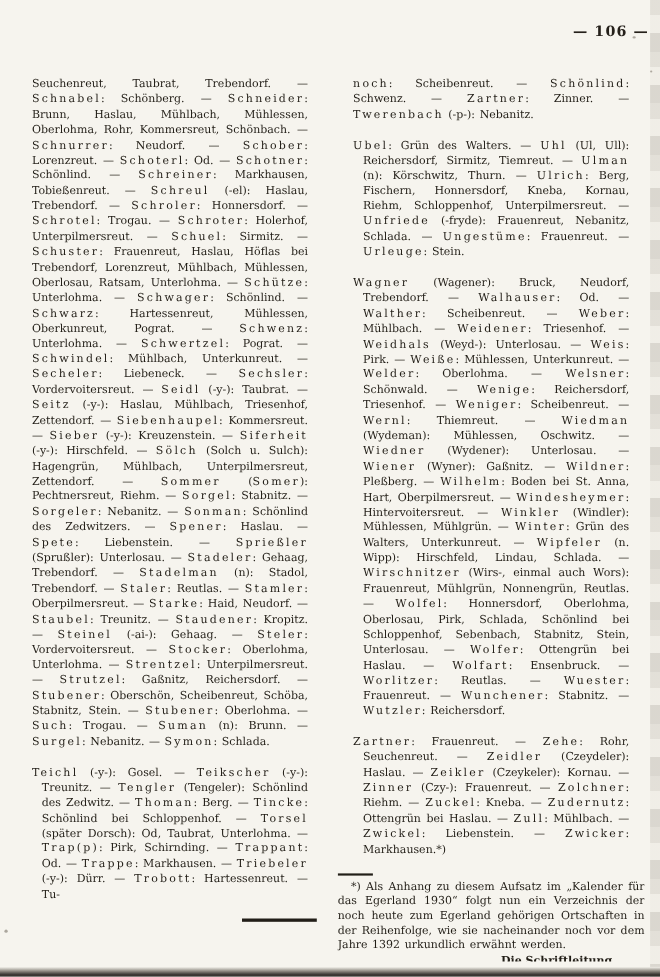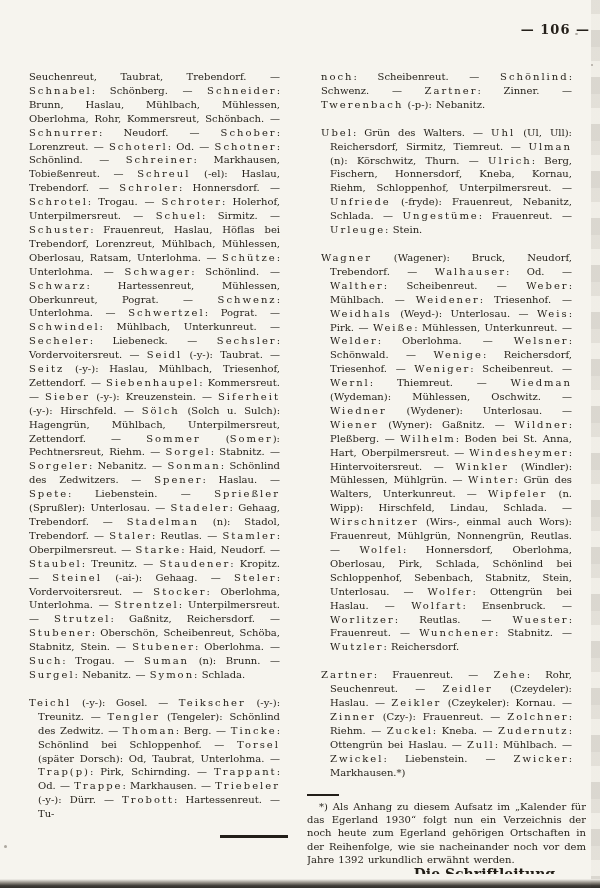--- a/index.html
+++ b/index.html
@@ -39,21 +39,21 @@
     width: 68px; height: 3px; background: #221e18;
     margin: 7px 6px 0 auto;
   }
   .footnote { margin-top: 8px; }
   .footnote-rule { width: 32px; height: 2px; background: #221e18; margin: 0 0 4px 0; }
   .footnote-text {
     margin: 0; font-size: 10px; font-weight: normal; line-height: 13.4px;
     text-align: justify; text-indent: 12px; word-spacing: 1px;
   }
   .footnote-signature {
-    font-size: 14px; font-weight: bold; line-height: 14px;
+    font-size: 10px; font-weight: bold; line-height: 14px;
     text-align: right; padding-right: 26px;
   }
   
   .scan-bottom-edge {
     position: absolute; left: 0; right: 0; bottom: 0; height: 9px;
     background: linear-gradient(#f6f4ee 0%, #8a857c 40%, #2a2722 75%, #1d1b17 100%);
     opacity: .9;
   }
   .scan-right-edge {
     position: absolute; top: 0; bottom: 0; right: 0; width: 9px;

